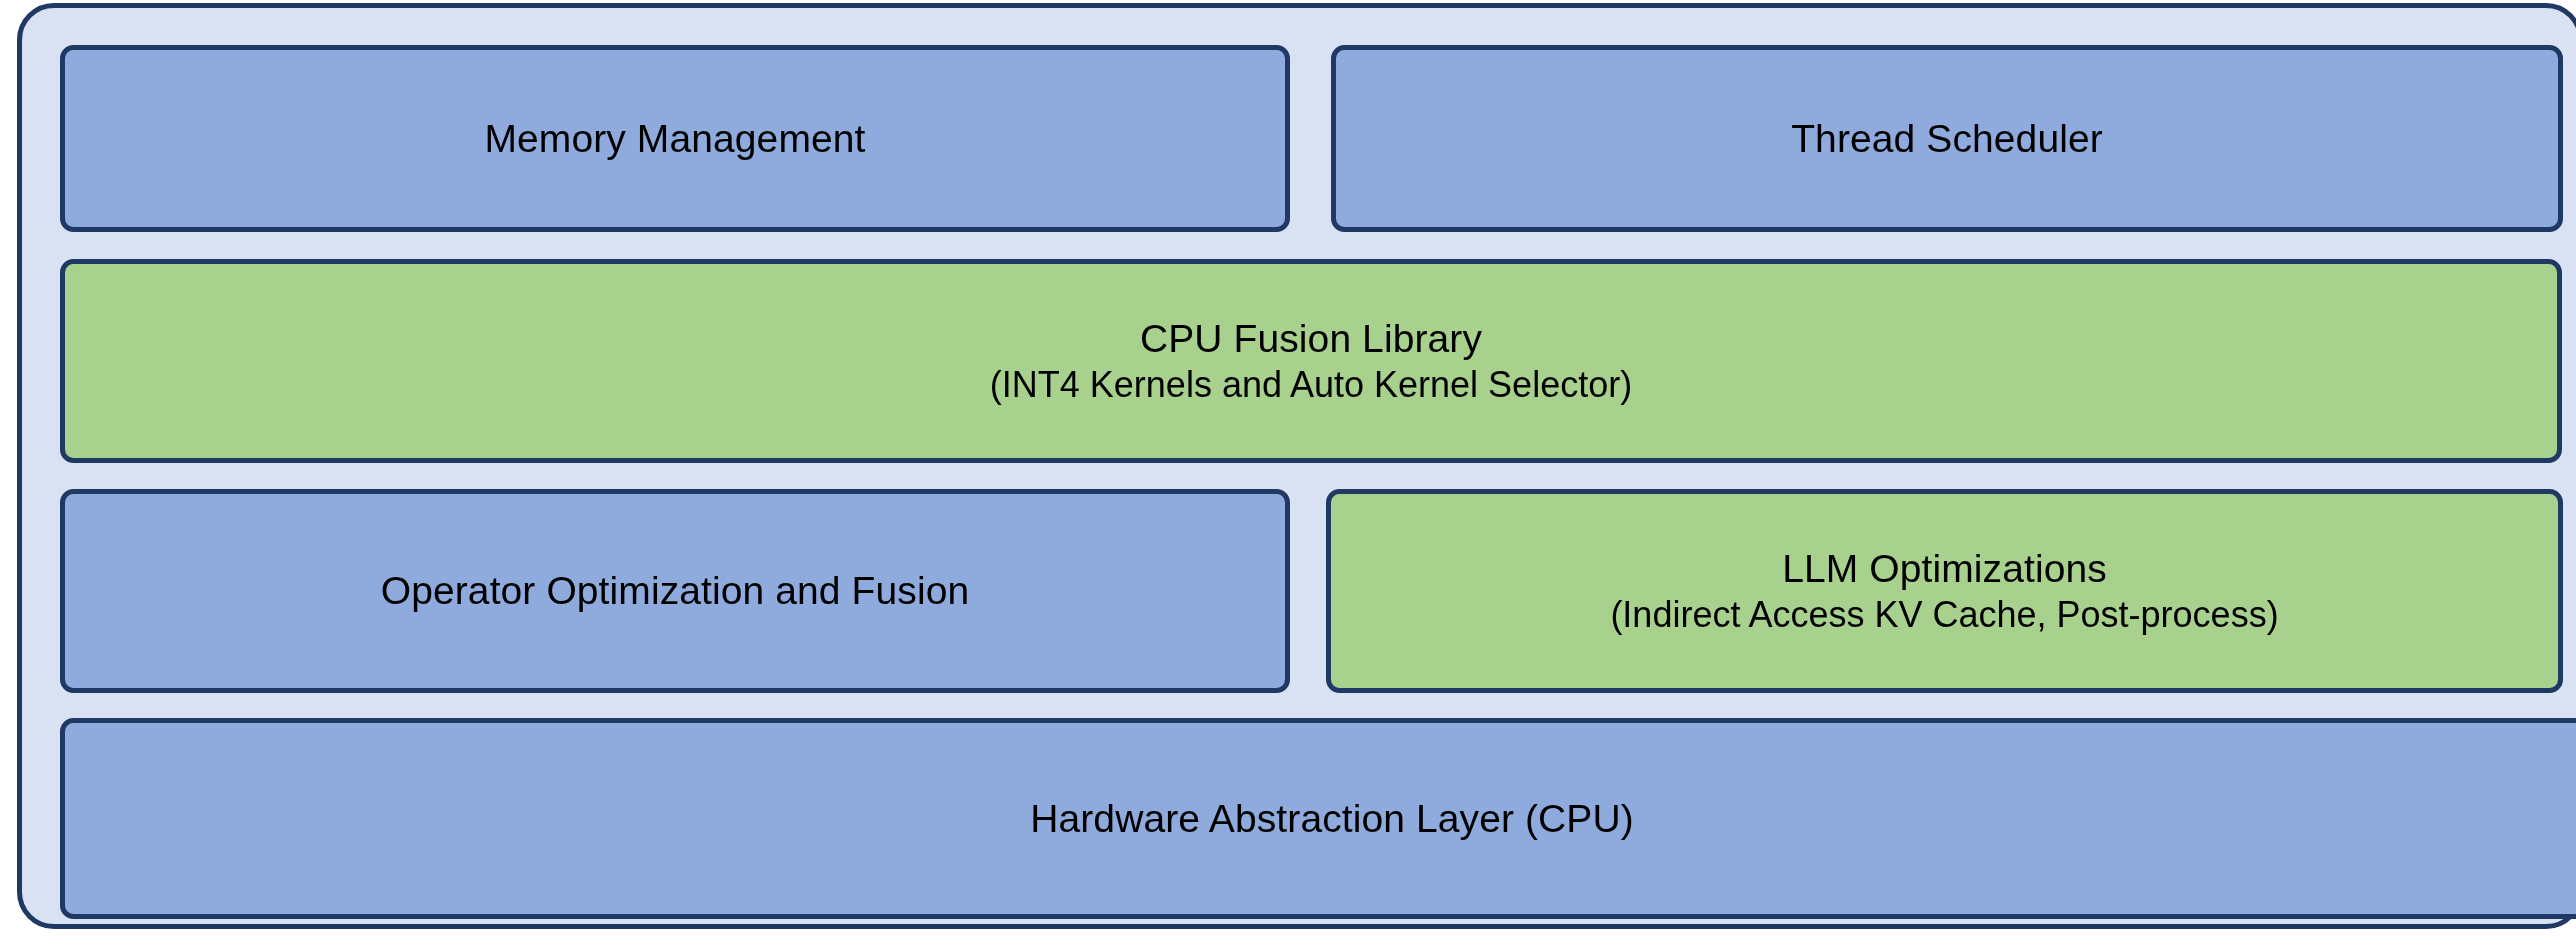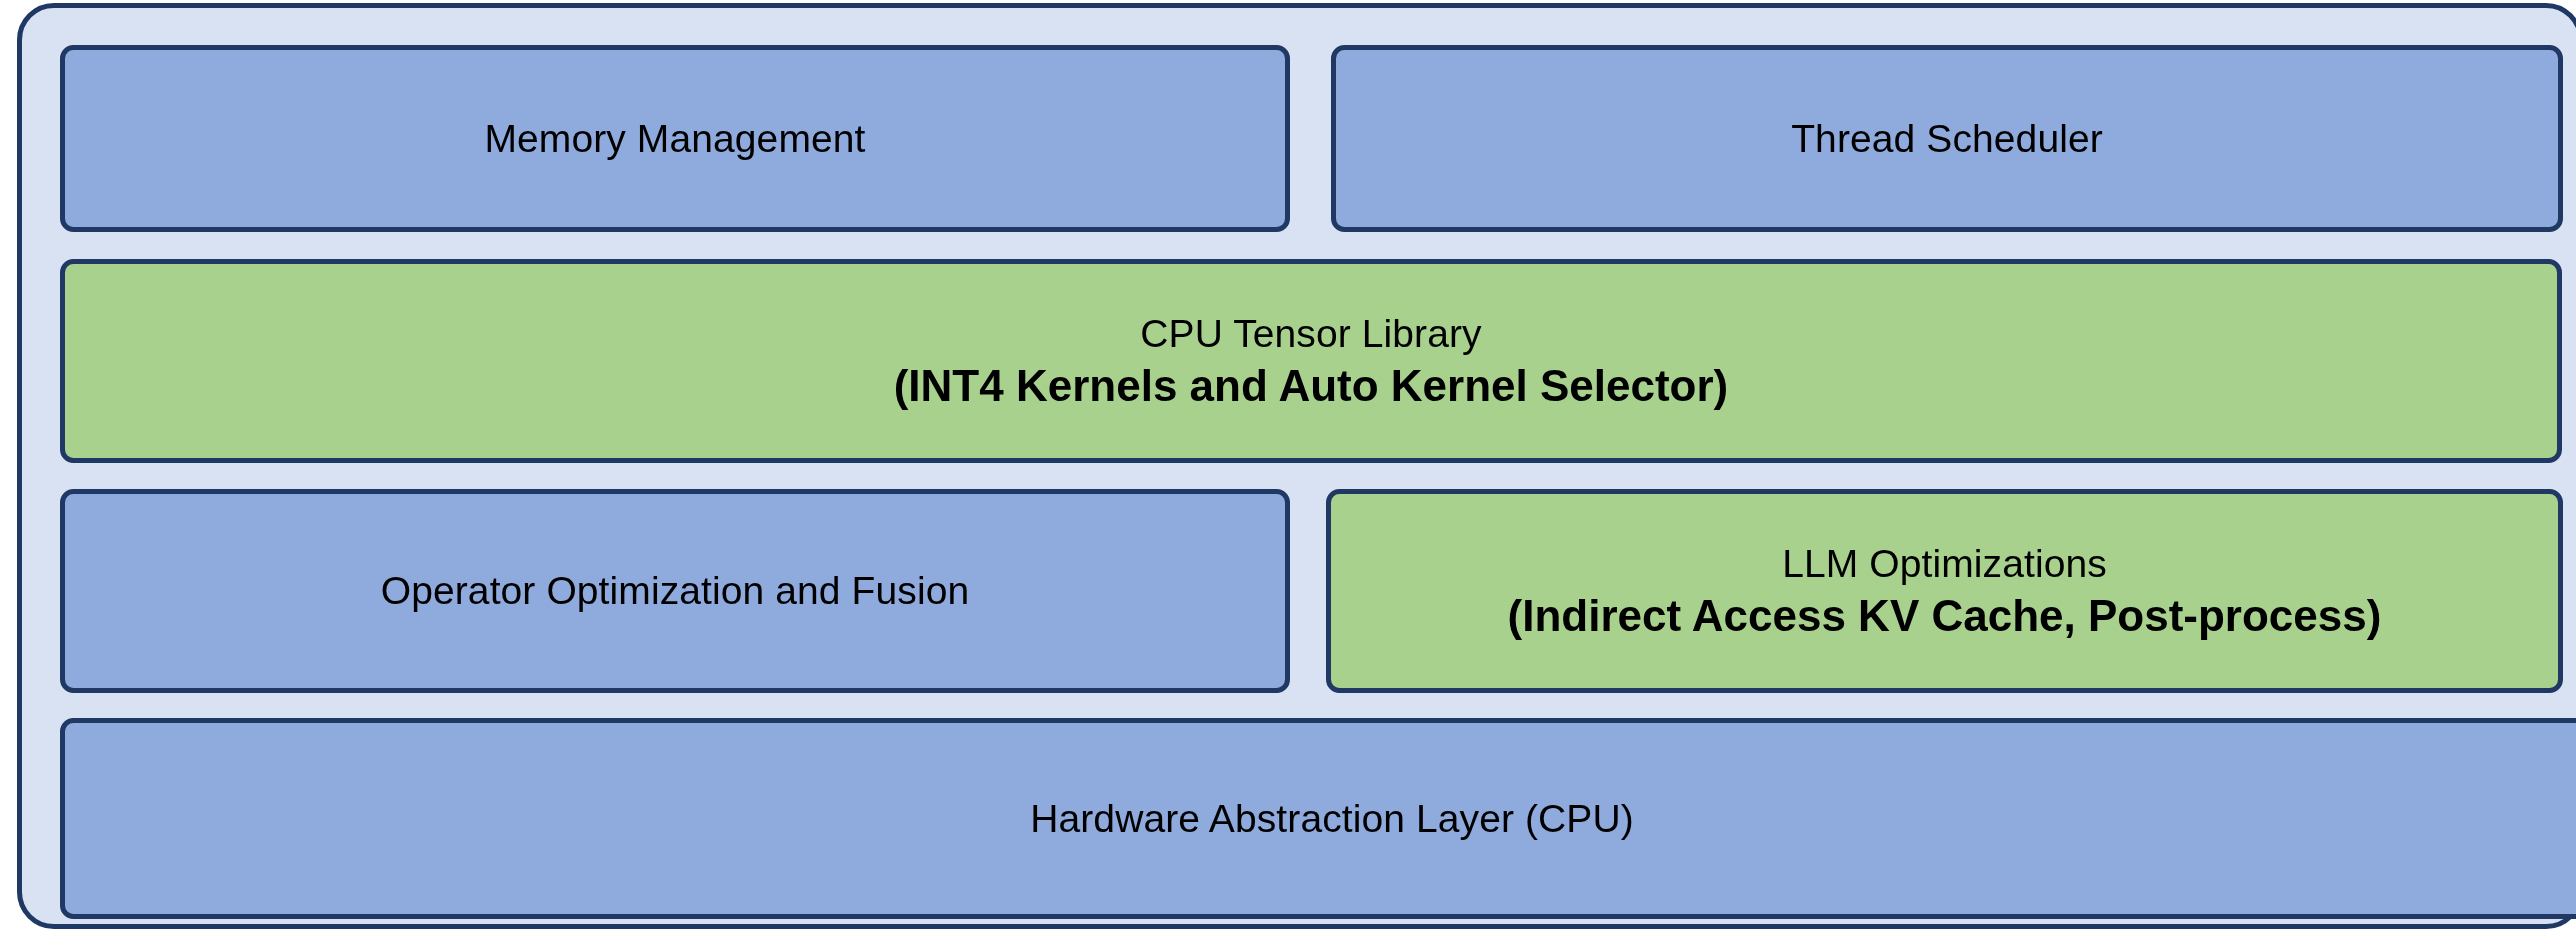--- a/index.html
+++ b/index.html
@@ -53,22 +53,22 @@
   .layer-box.blue  { background: #8FAADC; }
   .layer-box.green { background: #A9D18E; }
 
   .box-title {
     font-size: 39px;
     font-weight: 400;
     letter-spacing: 0.1px;
     white-space: nowrap;
   }
   .box-subtitle {
-    font-size: 44px;
-    font-weight: 700;
+    font-size: 36px;
+    font-weight: 400;
     white-space: nowrap;
     margin-top: 5px;
   }
 
   
   #box-memory-management {
     left: 38px;
     top: 37px;
     width: 1230px;
     height: 187px;
@@ -120,21 +120,21 @@
 
     <div class="layer-box blue" id="box-memory-management">
       <div class="box-title">Memory Management</div>
     </div>
 
     <div class="layer-box blue" id="box-thread-scheduler">
       <div class="box-title">Thread Scheduler</div>
     </div>
 
     <div class="layer-box green" id="box-cpu-tensor-library">
-      <div class="box-title">CPU Tensor Library</div>
+      <div class="box-title">CPU Fusion Library</div>
       <div class="box-subtitle">(INT4 Kernels and Auto Kernel Selector)</div>
     </div>
 
     <div class="layer-box blue" id="box-operator-optimization">
       <div class="box-title">Operator Optimization and Fusion</div>
     </div>
 
     <div class="layer-box green" id="box-llm-optimizations">
       <div class="box-title">LLM Optimizations</div>
       <div class="box-subtitle">(Indirect Access KV Cache, Post-process)</div>

